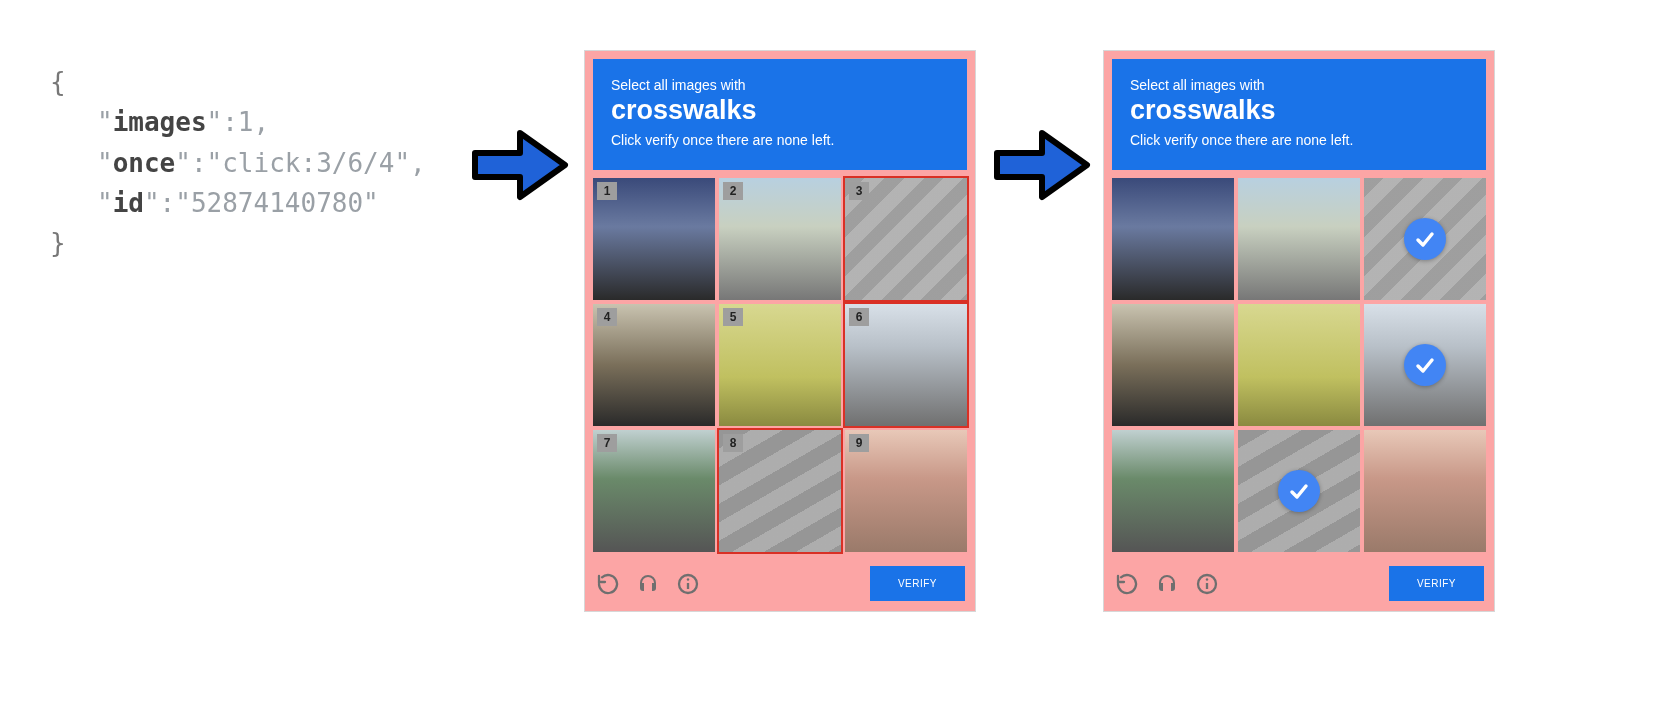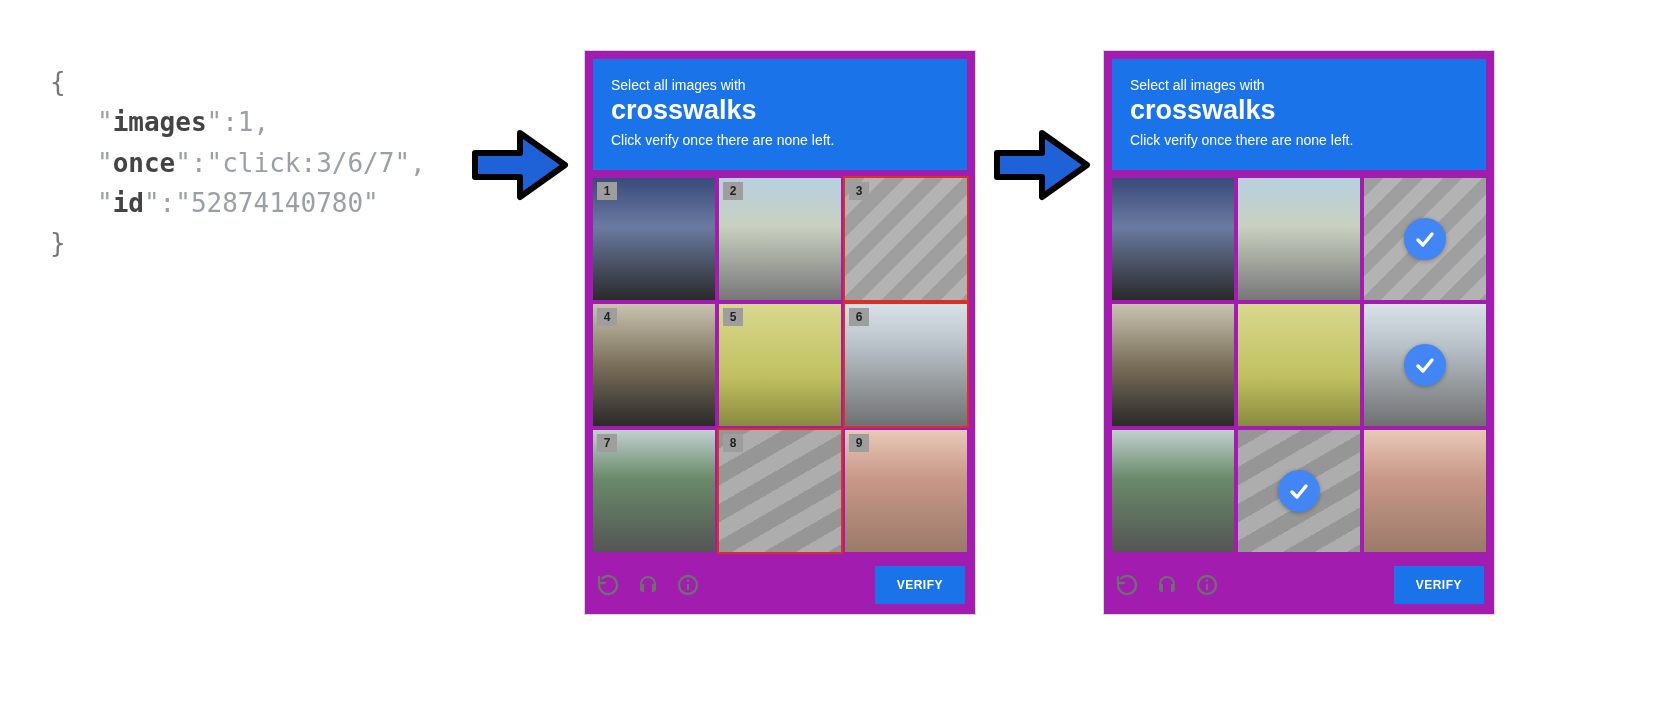--- a/index.html
+++ b/index.html
@@ -39,21 +39,21 @@
     width: 100px;
     height: 80px;
   }
   .arrow svg { width: 100%; height: 100%; }
 
   
   .captcha {
     position: absolute;
     width: 392px;
     border: 1px solid #d7d7d7;
-    background: #a21caf;
+    background: #fca5a5;
     box-sizing: border-box;
     padding: 8px;
   }
   .captcha .header {
     background: #1a73e8;
     color: #fff;
     padding: 18px 18px 22px 18px;
   }
   .captcha .header .line1 {
     font-size: 14px;
@@ -148,36 +148,36 @@
     width: 26px;
     height: 26px;
     display: flex;
     align-items: center;
     justify-content: center;
   }
   .footer .icon svg { width: 24px; height: 24px; }
   .verify-btn {
     background: #1a73e8;
     color: #fff;
-    font-weight: 700;
+    font-weight: 400;
     letter-spacing: 0.5px;
-    font-size: 12px;
-    padding: 12px 22px;
+    font-size: 10px;
+    padding: 12px 28px;
     border: none;
     cursor: pointer;
   }
 </style>
 </head>
 <body>
 
 <div class="canvas">
 
   <div class="json-block"><span class="brace">{</span>
    <span class="q">"</span><span class="key">images</span><span class="q">"</span>:<span class="num">1</span>,
-   <span class="q">"</span><span class="key">once</span><span class="q">"</span>:<span class="q">"</span><span class="str">click:3/6/7</span><span class="q">"</span>,
+   <span class="q">"</span><span class="key">once</span><span class="q">"</span>:<span class="q">"</span><span class="str">click:3/6/4</span><span class="q">"</span>,
    <span class="q">"</span><span class="key">id</span><span class="q">"</span>:<span class="q">"</span><span class="str">52874140780</span><span class="q">"</span>
 <span class="brace">}</span></div>
 
   <div class="arrow" style="left:470px; top:125px;">
     <svg viewBox="0 0 100 80">
       <path d="M5 28 L50 28 L50 8 L95 40 L50 72 L50 52 L5 52 Z" fill="#1f62d8" stroke="#000" stroke-width="6" stroke-linejoin="round"></path>
     </svg>
   </div>
 
   <div class="captcha" style="left:584px; top:50px;">

